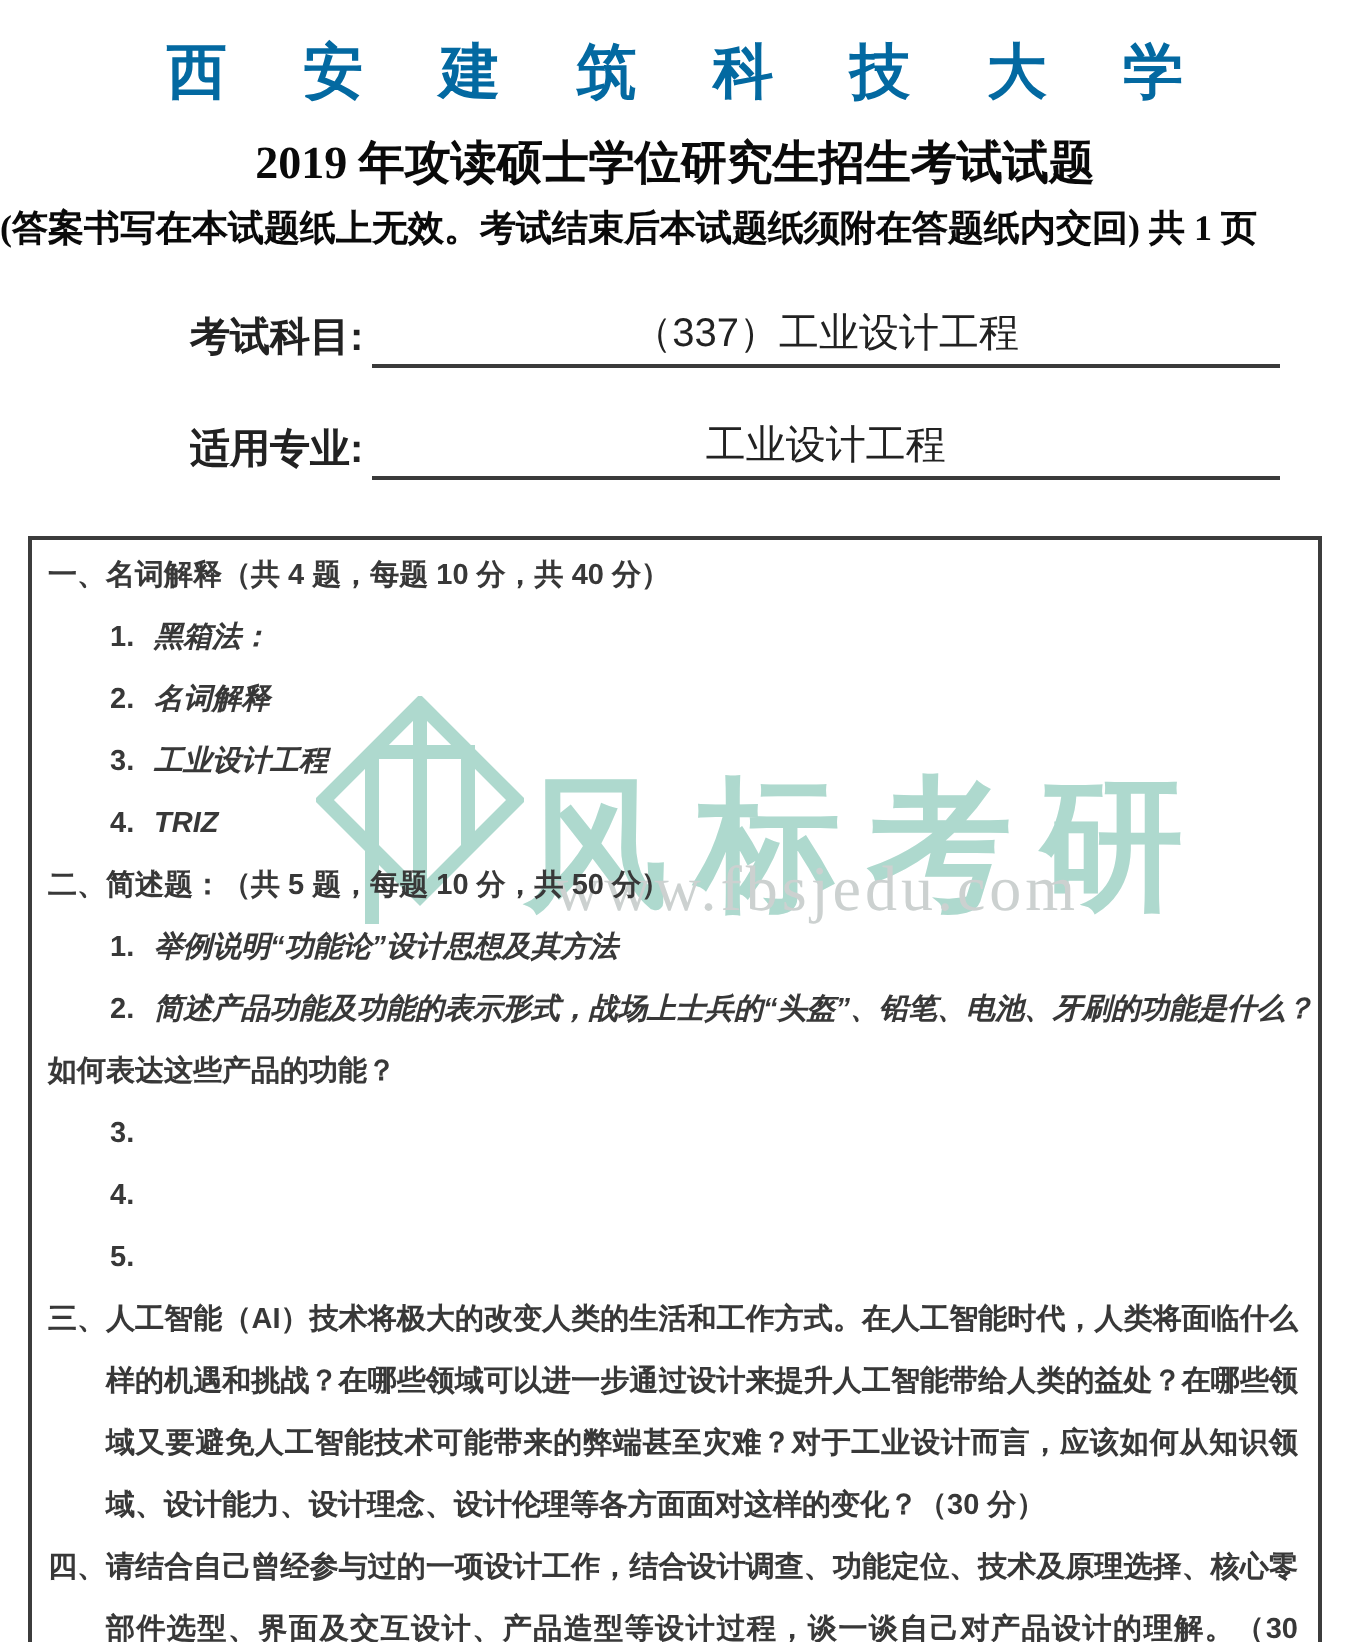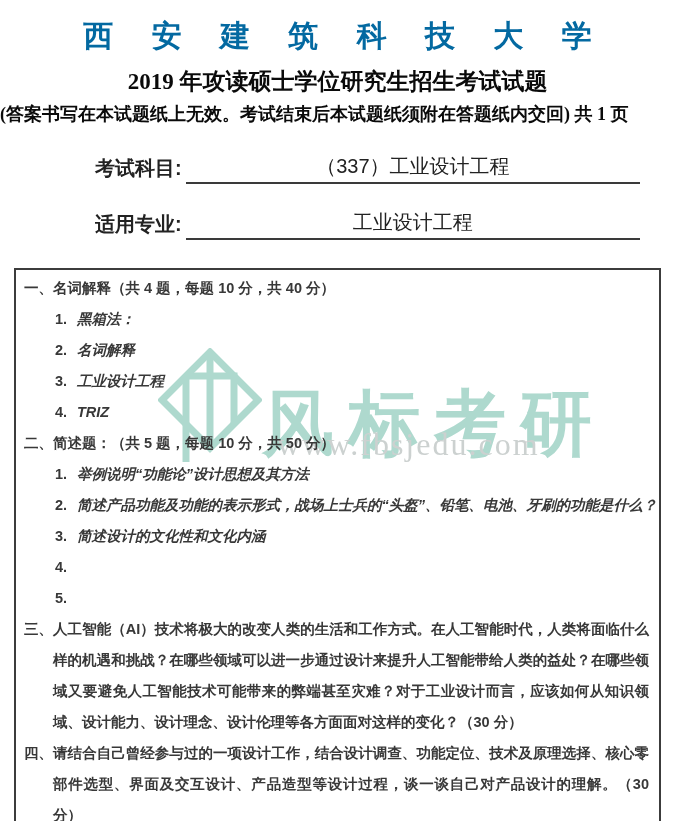--- a/index.html
+++ b/index.html
@@ -162,23 +162,23 @@
     </div>
     <div class="section-heading">二、简述题：（共 5 题，每题 10 分，共 50 分）</div>
     <div class="q-item">
       <span class="q-num">1.</span>
       <span class="q-text">举例说明“功能论”设计思想及其方法</span>
     </div>
     <div class="q-item">
       <span class="q-num">2.</span>
       <span class="q-text">简述产品功能及功能的表示形式，战场上士兵的“头盔”、铅笔、电池、牙刷的功能是什么？</span>
     </div>
+    <div class="q-cont">如何表达这些产品的功能？</div>
     <div class="q-item">
       <span class="q-num">3.</span>
-      <span class="q-text">简述设计的文化性和文化内涵</span>
     </div>
     <div class="q-item">
       <span class="q-num">4.</span>
     </div>
     <div class="q-item">
       <span class="q-num">5.</span>
     </div>
     <div class="q-para"><span class="q-marker">三、</span><span class="q-ptext">人工智能（AI）技术将极大的改变人类的生活和工作方式。在人工智能时代，人类将面临什么样的机遇和挑战？在哪些领域可以进一步通过设计来提升人工智能带给人类的益处？在哪些领域又要避免人工智能技术可能带来的弊端甚至灾难？对于工业设计而言，应该如何从知识领域、设计能力、设计理念、设计伦理等各方面面对这样的变化？（30 分）</span></div>
     <div class="q-para"><span class="q-marker">四、</span><span class="q-ptext">请结合自己曾经参与过的一项设计工作，结合设计调查、功能定位、技术及原理选择、核心零部件选型、界面及交互设计、产品造型等设计过程，谈一谈自己对产品设计的理解。（30 分）</span></div>
   </div>

